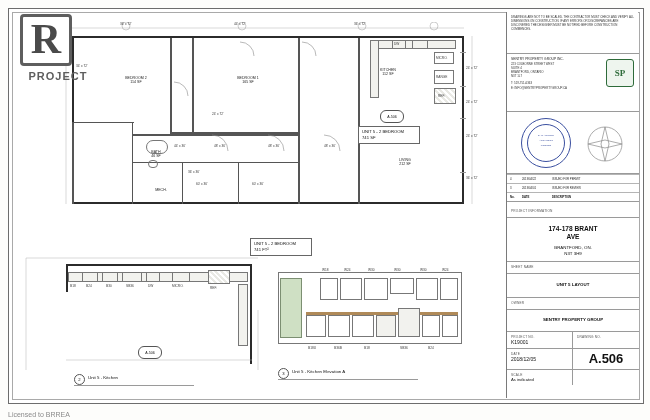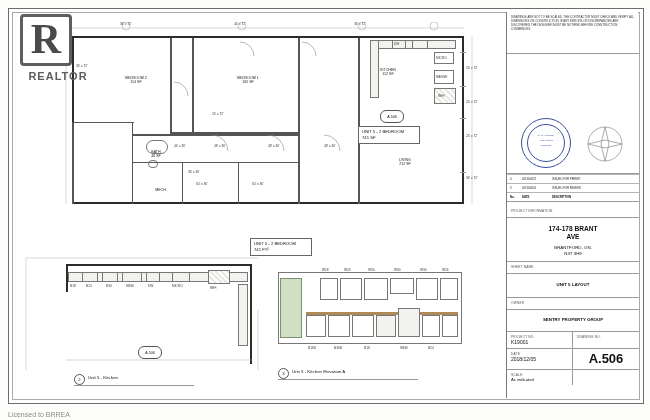--- a/index.html
+++ b/index.html
@@ -146,21 +146,21 @@
 </head>
 <body>
 
 <div id="sheet">
   <div class="sheet-border"></div>
   <div class="inner-border"></div>
 
   <div class="watermark">
     <div class="wm-box"></div>
     <div class="wm-r">R</div>
-    <div class="wm-text">REALTOR</div>
+    <div class="wm-text">PROJECT</div>
   </div>
   <div class="licensed">Licensed to BRREA</div>
 
   <div id="plan">
 
     <div class="wall" style="left:10px;top:14px;width:392px;height:2px;"></div>
     <div class="wall" style="left:10px;top:14px;width:2px;height:168px;"></div>
     <div class="wall" style="left:10px;top:180px;width:392px;height:2px;"></div>
     <div class="wall" style="left:400px;top:14px;width:2px;height:168px;"></div>
 
@@ -394,20 +394,30 @@
         <div class="b">1</div>
       </div>
   </div>
 
   <div class="tb">
 
     <div class="tb-sec" style="top:0px;height:42px;">
       <div class="tb-note">DRAWINGS ARE NOT TO BE SCALED. THE CONTRACTOR MUST CHECK AND VERIFY ALL DIMENSIONS ON CONSTRUCTION. IF ANY ERRORS OR DISCREPANCIES ARE DISCOVERED THE DESIGNER MUST BE NOTIFIED BEFORE CONSTRUCTION COMMENCES.</div>
     </div>
 
+    <div class="tb-sec" style="top:42px;height:58px;">
+      <div class="tb-firm">SENTRY PROPERTY GROUP INC.</div>
+      <div class="tb-note">223 COLBORNE STREET WEST</div>
+      <div class="tb-note">SUITE 4</div>
+      <div class="tb-note">BRANTFORD, ONTARIO</div>
+      <div class="tb-note">N3T 1L7</div>
+      <div class="tb-note" style="margin-top:3px;">T: 519-751-6363</div>
+      <div class="tb-note">E: INFO@SENTRYPROPERTYGROUP.CA</div>
+      <div class="logo-badge" style="right:5px;top:5px;position:absolute;">SP</div>
+    </div>
 
     <div class="tb-sec" style="top:100px;height:62px;">
       <div class="seal" style="left:14px;top:6px;width:50px;height:50px;"></div>
       <div class="seal" style="left:20px;top:12px;width:38px;height:38px;"></div>
       <div class="sealtxt" style="left:20px;top:22px;width:38px;">D. S. ARNOLD</div>
       <div class="sealtxt" style="left:20px;top:27px;width:38px;">ARCHITECT</div>
       <div class="sealtxt" style="left:20px;top:32px;width:38px;">LICENCE</div>
       <svg style="position:absolute;left:78px;top:12px;width:40px;height:40px;">
         <circle cx="20" cy="20" r="17" fill="none" stroke="#888" stroke-width="0.7"></circle>
         <path d="M20 3 L24 20 L20 37 L16 20 Z" fill="none" stroke="#888" stroke-width="0.7"></path>

